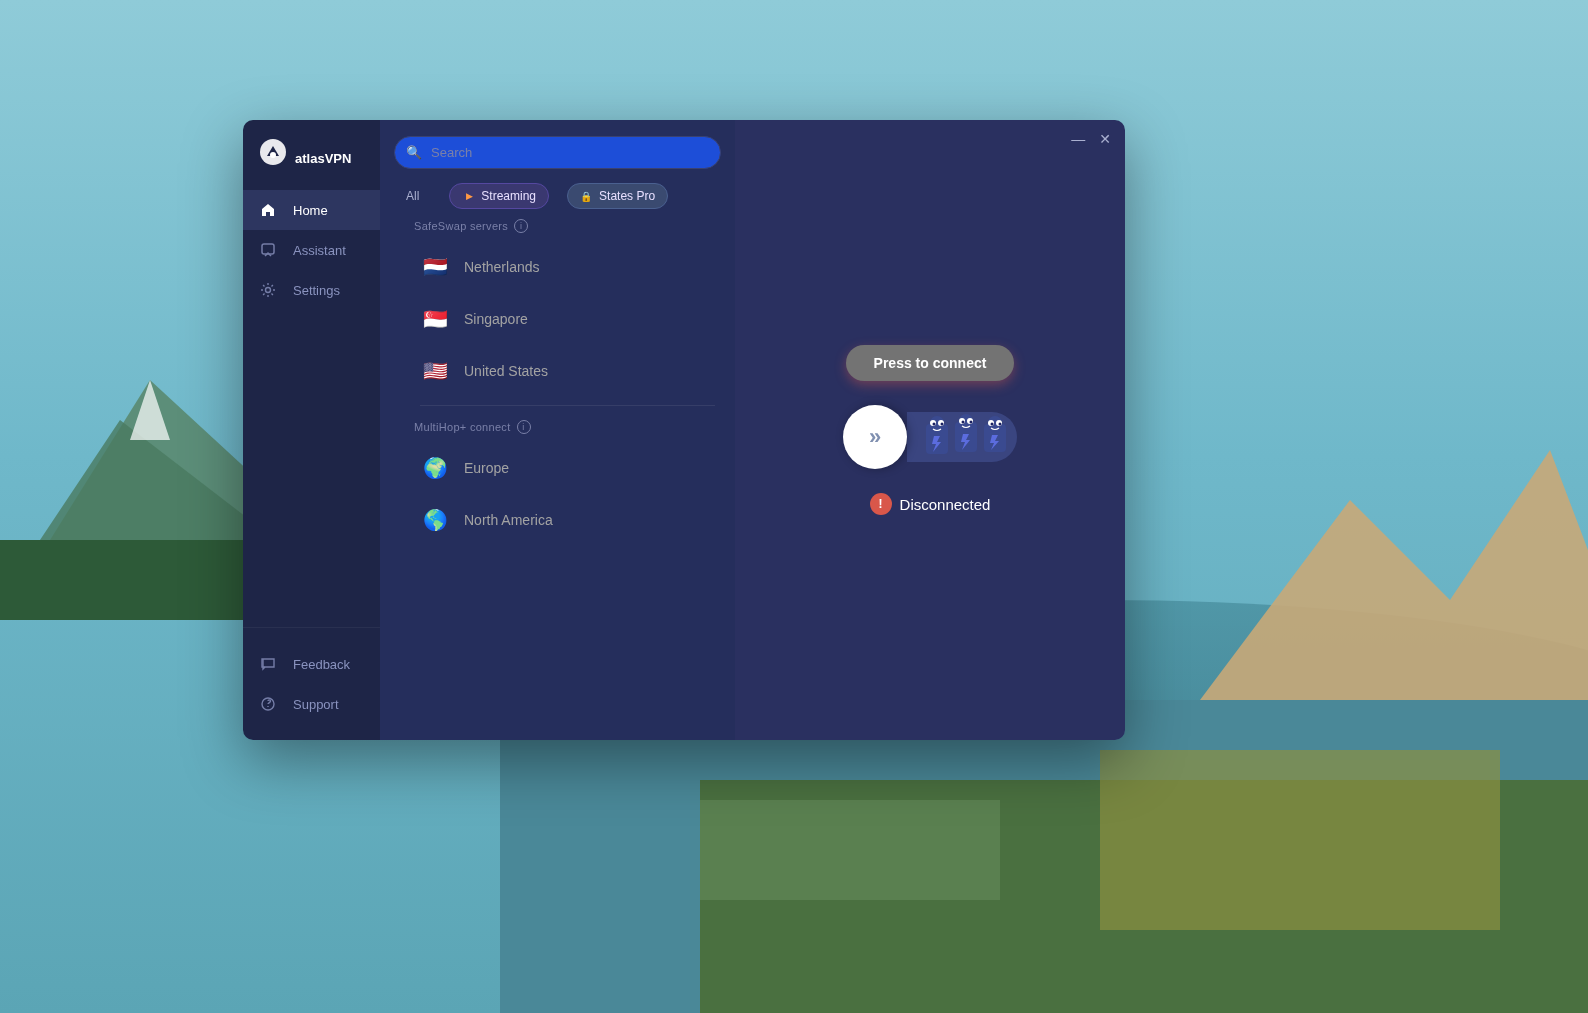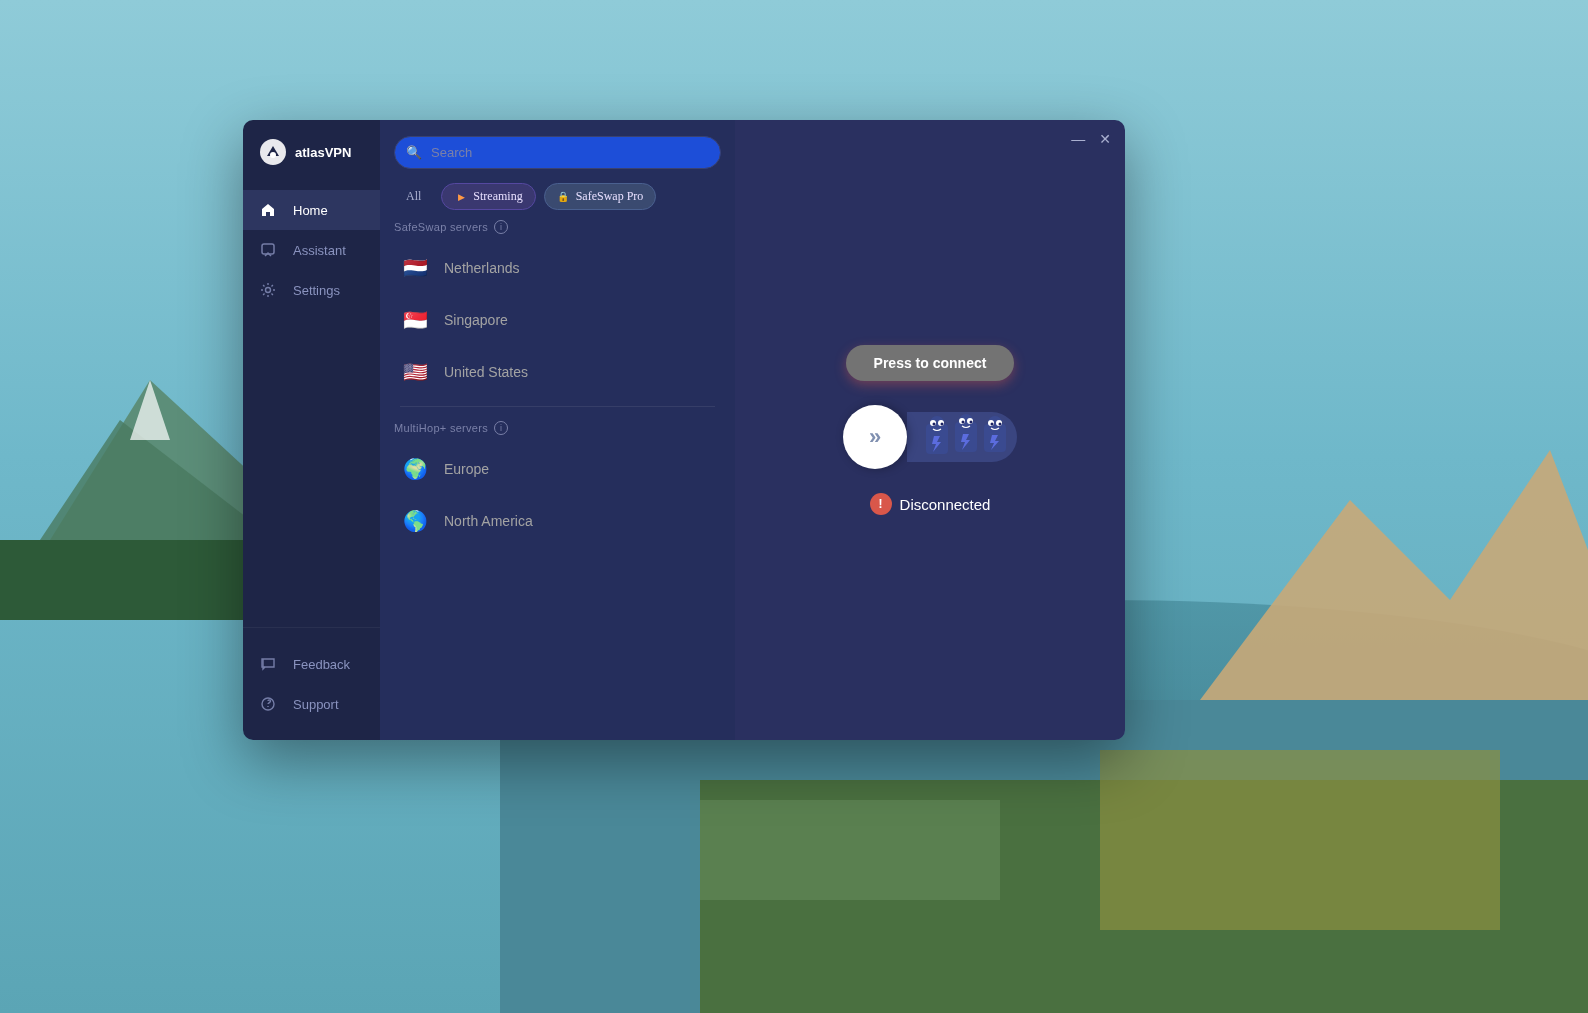--- a/index.html
+++ b/index.html
@@ -39,21 +39,21 @@
       background: #1e2547;
       display: flex;
       flex-direction: column;
       padding: 0;
       flex-shrink: 0;
     }
 
     .sidebar-logo {
       padding: 18px 16px 16px;
       display: flex;
-      align-items: center;
+      align-items: flex-end;
       gap: 8px;
     }
 
     .logo-icon {
       width: 28px;
       height: 28px;
     }
 
     .logo-text {
       color: white;
@@ -138,23 +138,22 @@
     .search-icon-wrap {
       position: absolute;
       left: 12px;
       color: #7a80a8;
       font-size: 13px;
     }
 
     .filter-tabs {
       display: flex;
       align-items: center;
-      gap: 8px;
+      gap: 18px;
       padding: 4px 14px 10px;
-      font-family: Liberation Serif, serif;
     }
 
     .filter-tab {
       padding: 5px 12px;
       border-radius: 16px;
       font-size: 12px;
       cursor: pointer;
       display: flex;
       align-items: center;
       gap: 5px;
@@ -182,20 +181,21 @@
       height: 14px;
       display: inline-flex;
       align-items: center;
       justify-content: center;
     }
 
     .server-list {
       flex: 1;
       overflow-y: auto;
       padding: 0 14px;
+      margin-left: 20px;
     }
 
     .server-section-label {
       display: flex;
       align-items: center;
       gap: 6px;
       font-size: 11px;
       color: #7a80a8;
       margin-bottom: 8px;
       font-weight: 500;
@@ -488,21 +488,21 @@
     <div class="filter-tabs">
       <div class="filter-tab all">
         <span>All</span>
       </div>
       <div class="filter-tab streaming">
         <span class="tab-icon" style="font-size:9px; color:#ff9944;">▶</span>
         <span>Streaming</span>
       </div>
       <div class="filter-tab privacy-pro">
         <span class="tab-icon" style="font-size:10px;">🔒</span>
-        <span>SafeSwap Pro</span>
+        <span>States Pro</span>
       </div>
     </div>
 
     <div class="server-list">
 
       <div class="server-section-label">
         <span>SafeSwap servers</span>
         <span class="info-icon">i</span>
       </div>
 
@@ -517,21 +517,21 @@
       </div>
 
       <div class="server-item">
         <div class="server-flag">🇺🇸</div>
         <span class="server-name">United States</span>
       </div>
 
       <div class="divider"></div>
 
       <div class="server-section-label">
-        <span>MultiHop+ servers</span>
+        <span>MultiHop+ connect</span>
         <span class="info-icon">i</span>
       </div>
 
       <div class="server-item">
         <div class="server-flag">🌍</div>
         <span class="server-name">Europe</span>
       </div>
 
       <div class="server-item">
         <div class="server-flag">🌎</div>

